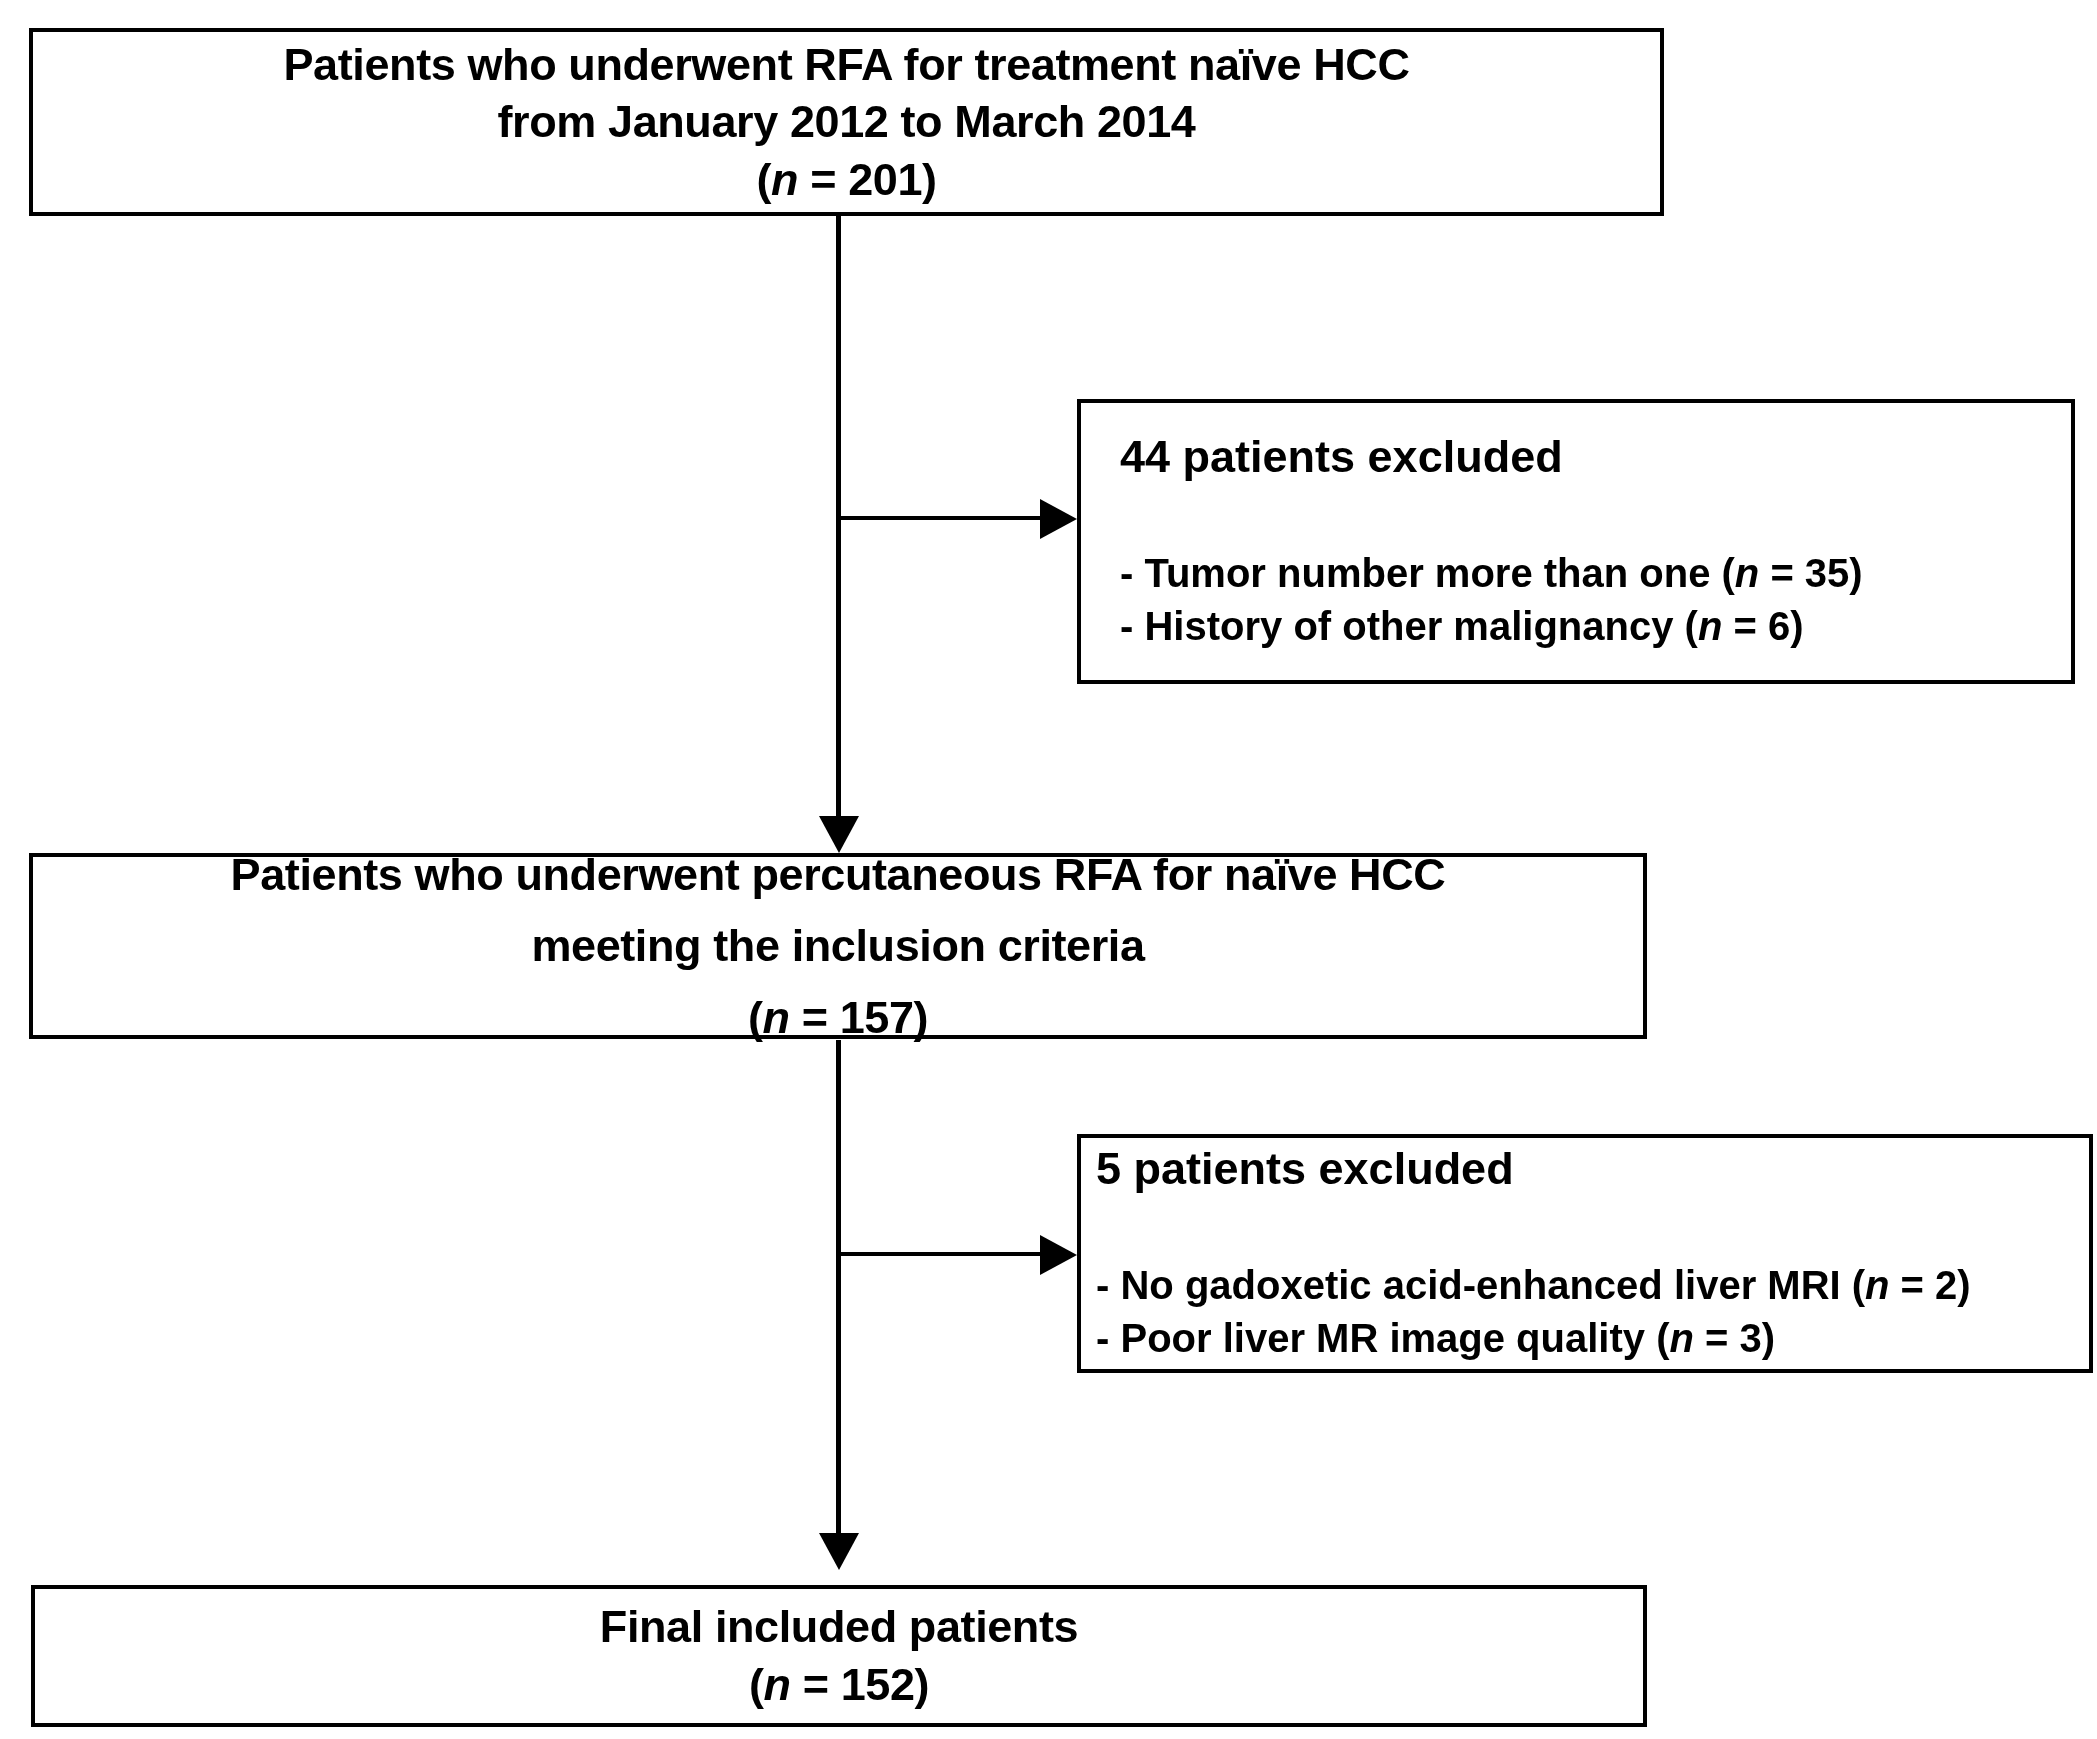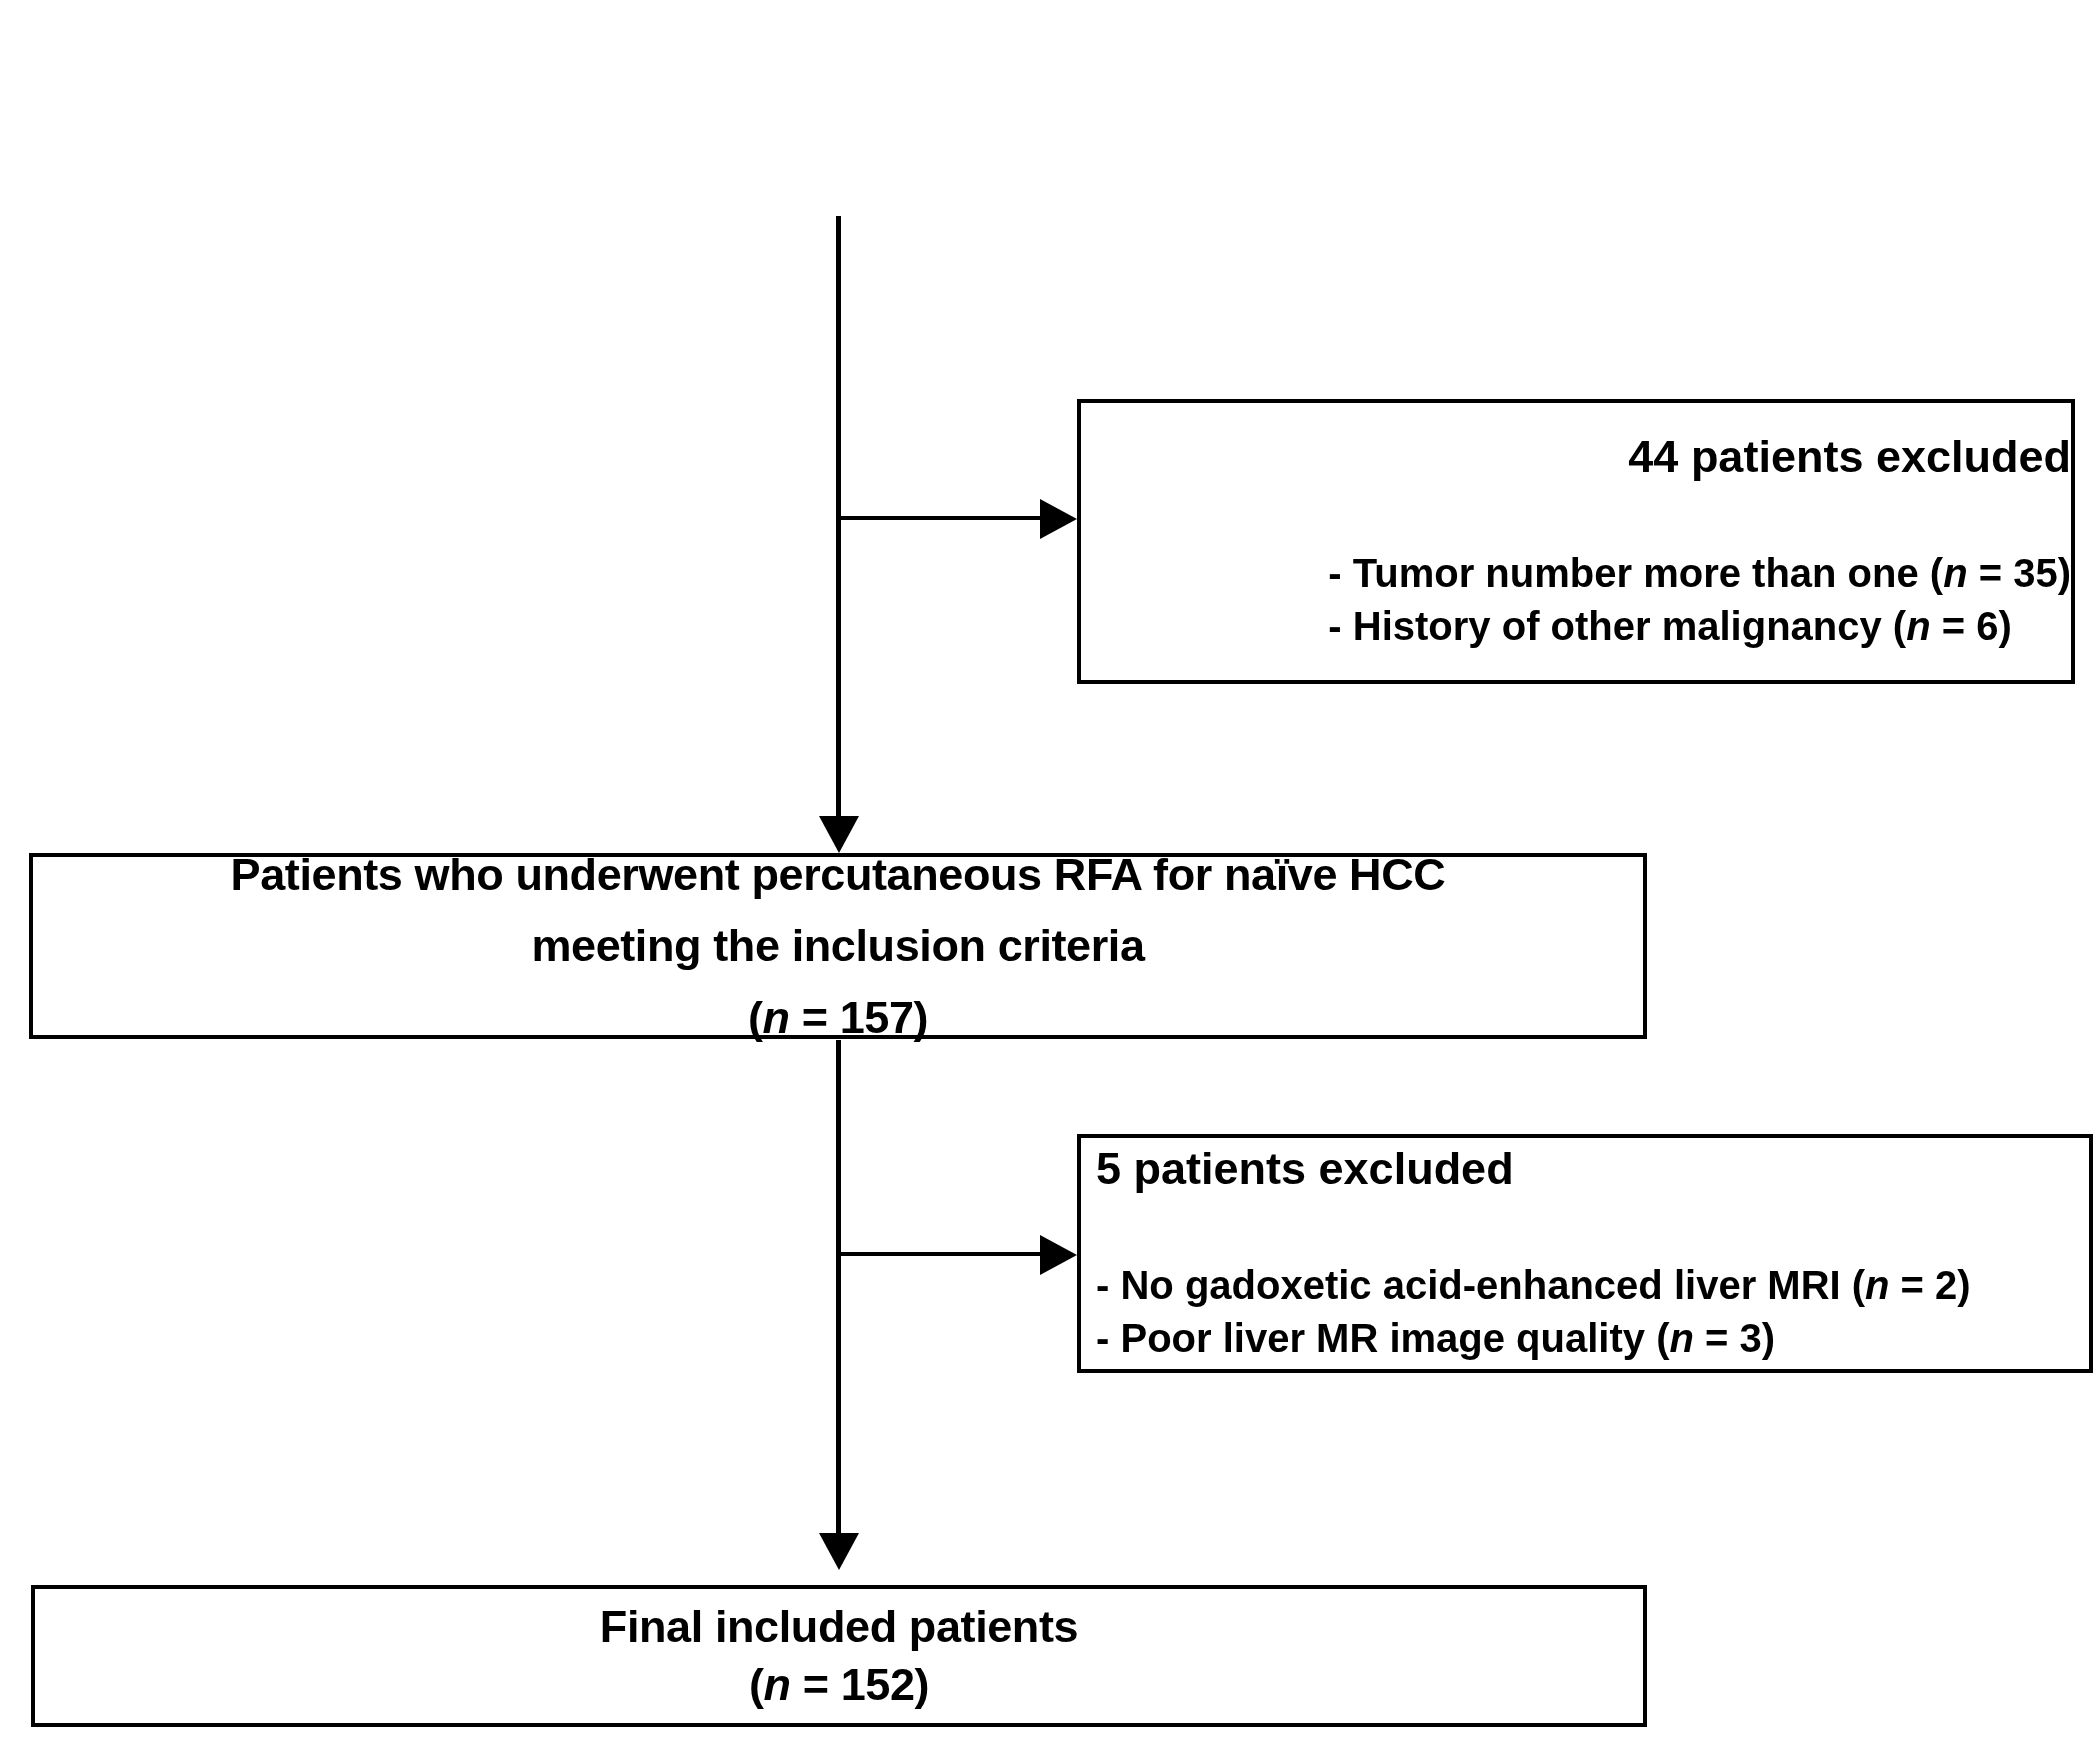--- a/index.html
+++ b/index.html
@@ -46,21 +46,21 @@
     letter-spacing: -0.4px;
   }
   .box-line .ital {
     font-style: italic;
   }
 
   
   #box-source   { left: 29px;   top: 28px;   width: 1635px; height: 188px; }
   #box-eligible { left: 29px;   top: 853px; width: 1618px; height: 186px; gap: 14px; }
   #box-final    { left: 31px;   top: 1585px; width: 1616px; height: 142px; }
-  #box-excl-1   { left: 1077px; top: 399px;  width: 998px; height: 285px; padding-left: 31px; align-items: flex-end; }
+  #box-excl-1   { left: 1077px; top: 399px;  width: 998px; height: 285px; padding-left: 39px; }
   #box-excl-2   { left: 1077px; top: 1134px; width: 1016px; height: 239px; padding-left: 15px; }
 
   .excl-title {
     font-weight: bold;
     font-size: 45px;
     line-height: 1.2;
     margin-bottom: 63px;
   }
   .excl-list {
     list-style: none;
@@ -111,20 +111,25 @@
   #conn-v2       { left: 836px; top: 1040px; height: 503px; }
   #conn-v2-arrow { left: 819px; top: 1533px; }
   #conn-h2       { left: 836px; top: 1252px; width: 220px; }
   #conn-h2-arrow { left: 1040px; top: 1235px; }
 </style>
 </head>
 <body>
 
 <div id="flowchart-canvas">
 
+  <div class="node-box center" id="box-source">
+    <div class="box-line">Patients who underwent RFA for treatment naïve HCC</div>
+    <div class="box-line">from January 2012 to March 2014</div>
+    <div class="box-line"><span>(</span><span class="ital">n</span><span> = 201)</span></div>
+  </div>
 
   <div class="v-line" id="conn-v1"></div>
   <div class="arrow-down" id="conn-v1-arrow"></div>
 
   <div class="h-line" id="conn-h1"></div>
   <div class="arrow-right" id="conn-h1-arrow"></div>
 
   <div class="node-box left" id="box-excl-1">
     <div class="excl-title">44 patients excluded</div>
     <ul class="excl-list">

